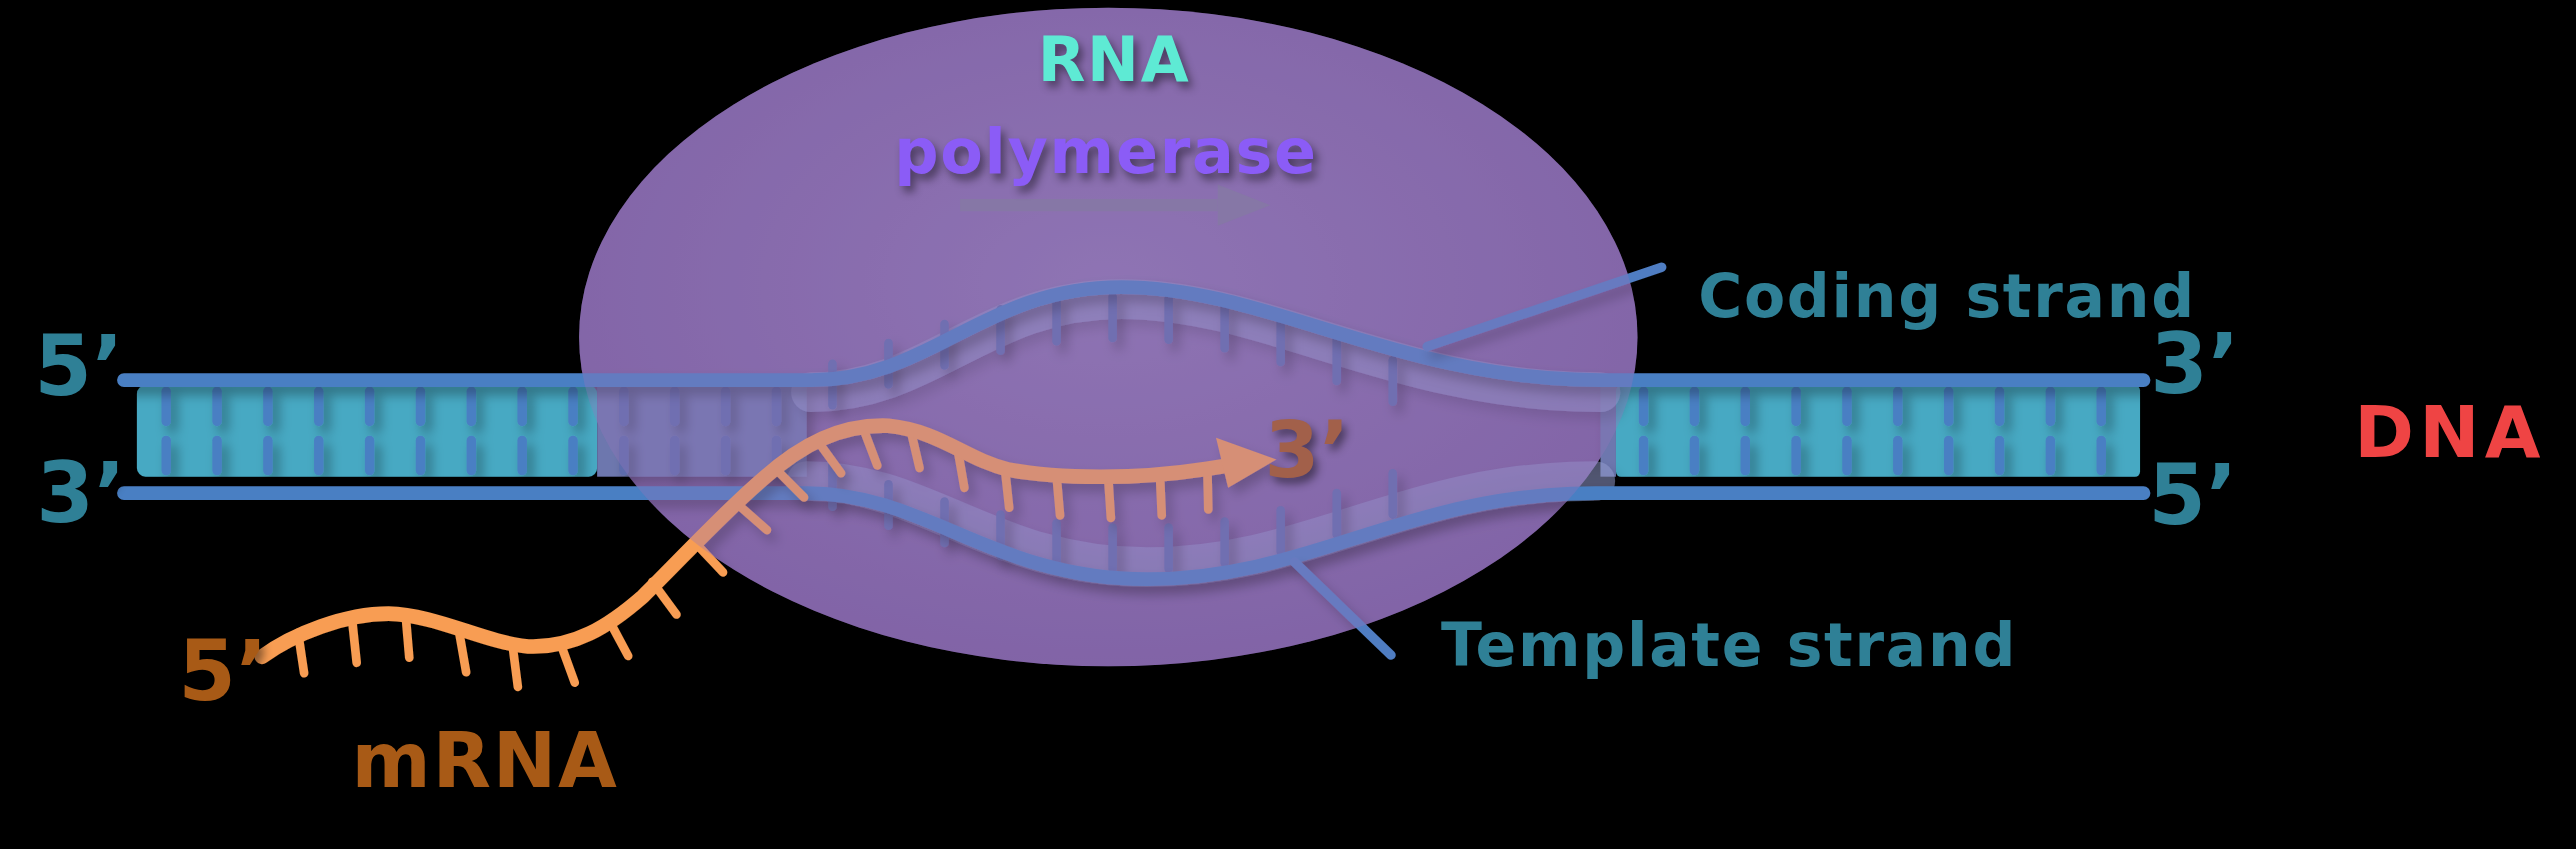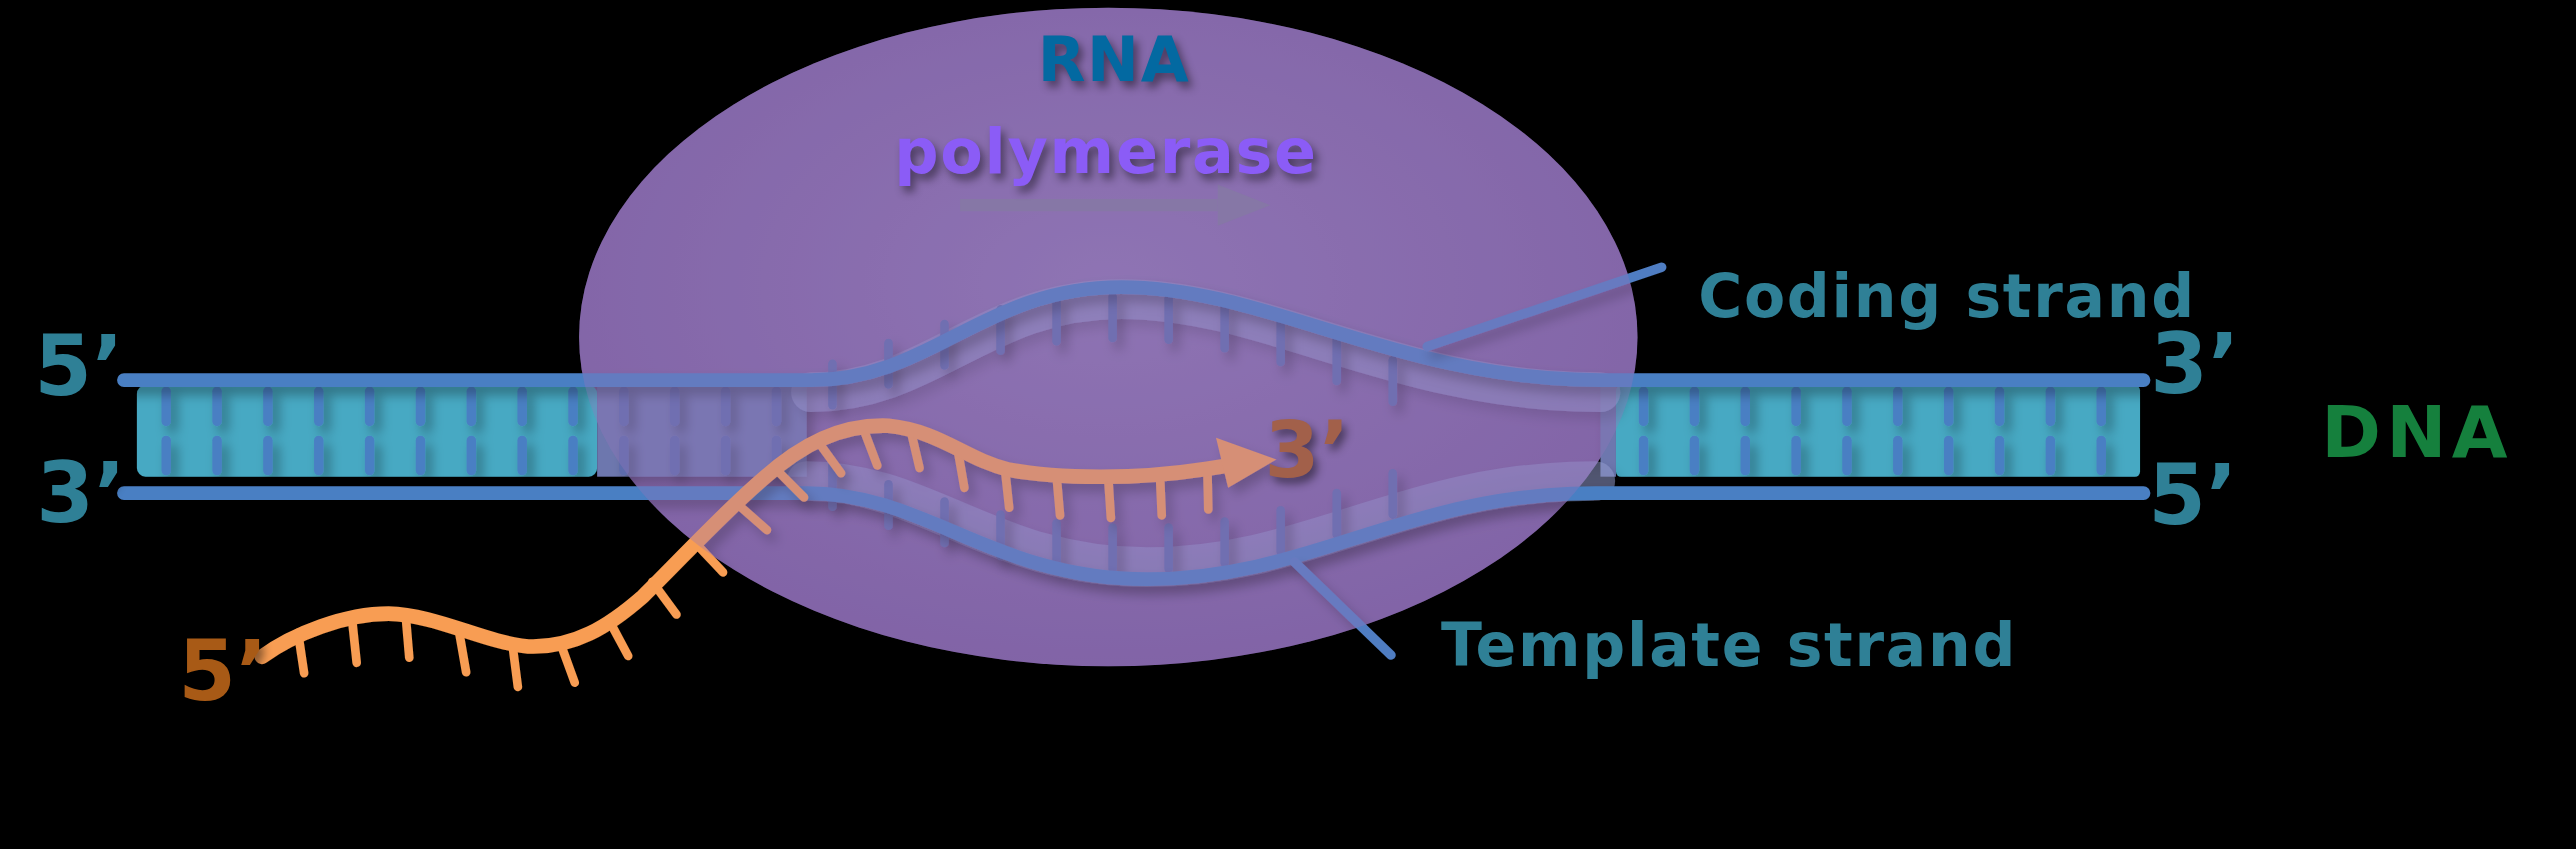--- a/index.html
+++ b/index.html
@@ -176,29 +176,30 @@
     </g>
 
     <ellipse cx="1285" cy="391" rx="614" ry="382" fill="rgba(150,118,188,0.34)"></ellipse>
 
     <g>
       <line x1="1113" y1="238" x2="1412" y2="238" stroke-width="14" stroke="#8677a6"></line>
       <polygon points="1412,214 1473,238 1412,262" fill="#8677a6"></polygon>
     </g>
   </svg>
 
-  <div class="lbl" id="lbl-rna-line1" style="color: #0369a1;">RNA</div>
+  <div class="lbl" id="lbl-rna-line1" style="color: #5eead4;">RNA</div>
   <div class="lbl" id="lbl-rna-line2" style="color: #8b5cf6;">polymerase</div>
 
   <div class="lbl lbl-teal" id="lbl-coding" style="color: rgb(47, 128, 150); margin-top: 38px;">Coding strand</div>
   <div class="lbl lbl-teal" id="lbl-template" style="color: rgb(47, 128, 150);">Template strand</div>
-  <div class="lbl" id="lbl-dna" style="color: #15803d;">DNA</div>
+  <div class="lbl" id="lbl-dna" style="color: #ef4444; margin-left: 33px;">DNA</div>
 
   <div class="lbl lbl-prime" id="lbl-left-5p" style="color: rgb(47, 128, 150);">5’</div>
   <div class="lbl lbl-prime" id="lbl-left-3p" style="color: rgb(47, 128, 150);">3’</div>
   <div class="lbl lbl-prime" id="lbl-right-3p" style="color: rgb(47, 128, 150);">3’</div>
   <div class="lbl lbl-prime" id="lbl-right-5p" style="color: rgb(47, 128, 150);">5’</div>
 
   <div class="lbl lbl-prime" id="lbl-mrna-5p" style="color: rgb(168, 90, 22);">5’</div>
+  <div class="lbl" id="lbl-mrna-name" style="color: rgb(168, 90, 22);">mRNA</div>
   <div class="lbl" id="lbl-mrna-3p" style="color: rgb(162, 96, 74);">3’</div>
 
 </div>
 
 
 </body></html>

